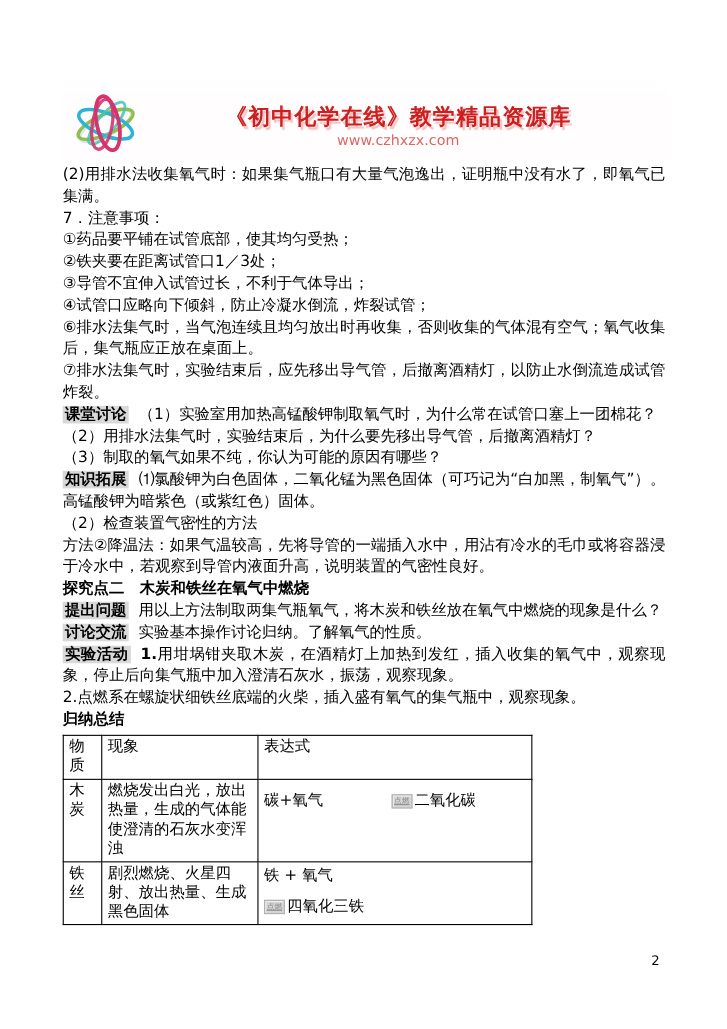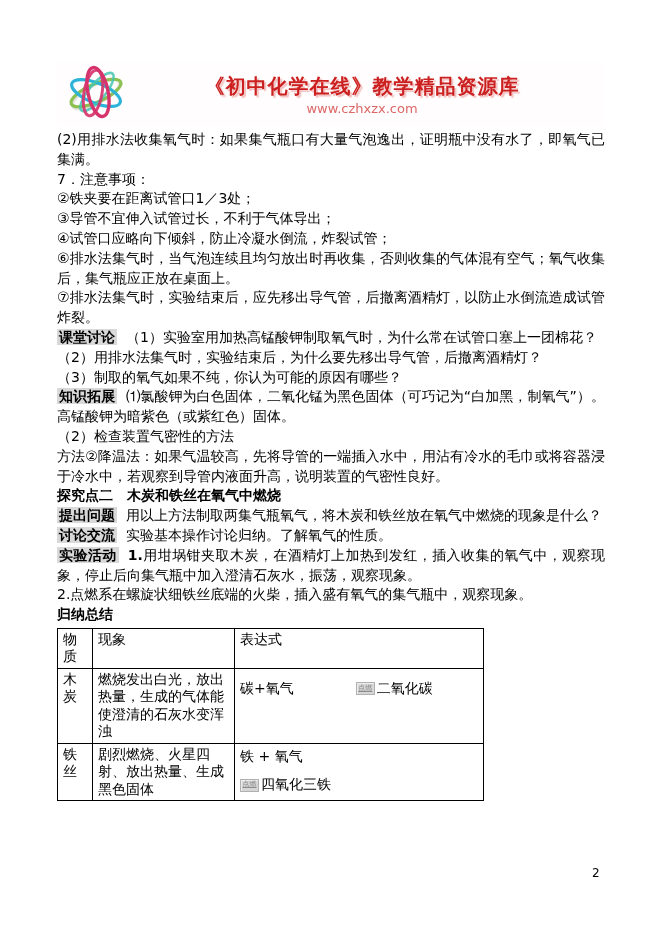--- a/index.html
+++ b/index.html
@@ -6,21 +6,21 @@
   html,body { background:#e8e8e8; }
   .page {
     position:relative;
     width:661px; height:935px;
     background:#ffffff;
     font-family:"DejaVu Sans", sans-serif;
     color:#000;
     overflow:hidden;
     margin:0 auto;
   }
-  .content { position:absolute; left:57px; top:62px; width:548px; }
+  .content { position:absolute; left:57px; top:82px; width:548px; }
 
   
   .hdr { display:flex; align-items:center; height:64px; background:#fffdfd; }
   .hdr-logo { width:82px; height:62px; flex:0 0 82px; }
   .hdr-text { flex:1; text-align:center; padding-right:20px; }
   .hdr-title {
     color:#cc1f1f; font-weight:bold; font-size:20px; letter-spacing:1px;
     text-shadow:2px 2px 1px #f2c0c0;
     font-family:"DejaVu Serif", serif;
   }
@@ -75,20 +75,21 @@
       </svg>
       <div class="hdr-text">
         <div class="hdr-title">《初中化学在线》教学精品资源库</div>
         <div class="hdr-url">www.czhxzx.com</div>
       </div>
     </div>
 
     <div class="doc">
       <div class="para"><span>(2)用排水法收集氧气时：如果集气瓶口有大量气泡逸出，证明瓶中没有水了，即氧气已集满。</span></div>
       <div class="para"><span>7．注意事项：</span></div>
+      <div class="para"><span>①药品要平铺在试管底部，使其均匀受热；</span></div>
       <div class="para"><span>②铁夹要在距离试管口1／3处；</span></div>
       <div class="para"><span>③导管不宜伸入试管过长，不利于气体导出；</span></div>
       <div class="para"><span>④试管口应略向下倾斜，防止冷凝水倒流，炸裂试管；</span></div>
       <div class="para"><span>⑥排水法集气时，当气泡连续且均匀放出时再收集，否则收集的气体混有空气；氧气收集后，集气瓶应正放在桌面上。</span></div>
       <div class="para"><span>⑦排水法集气时，实验结束后，应先移出导气管，后撤离酒精灯，以防止水倒流造成试管炸裂。</span></div>
 
       <div class="para">
         <span class="lbl">课堂讨论</span><span>（1）实验室用加热高锰酸钾制取氧气时，为什么常在试管口塞上一团棉花？</span>
       </div>
       <div class="para"><span>（2）用排水法集气时，实验结束后，为什么要先移出导气管，后撤离酒精灯？</span></div>

